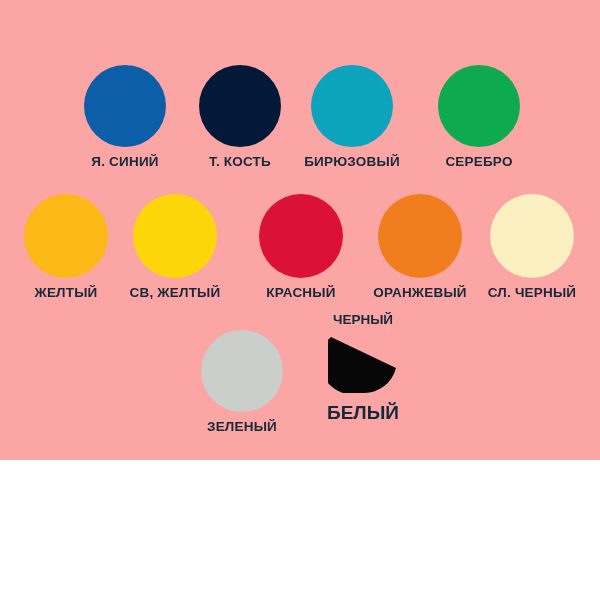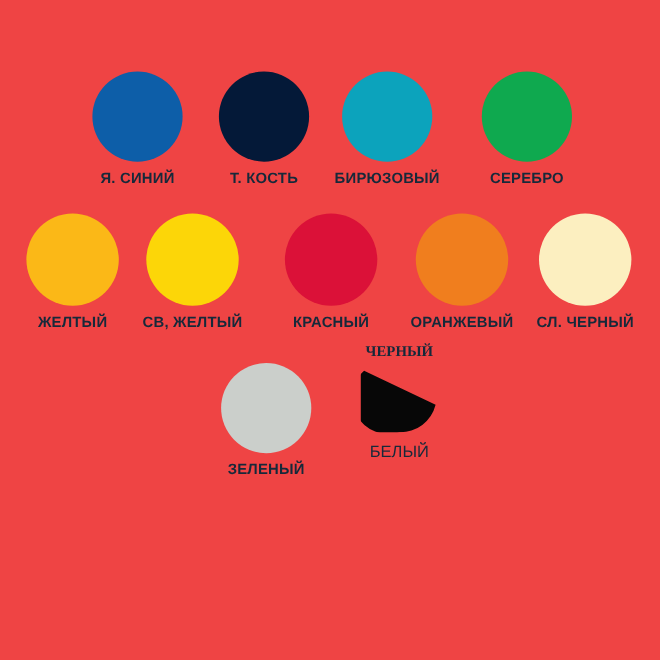--- a/index.html
+++ b/index.html
@@ -11,22 +11,22 @@
   body {
     width: 600px;
     height: 600px;
     overflow: hidden;
     font-family: "Liberation Sans", "DejaVu Sans", sans-serif;
   }
 
   #palette-board {
     position: relative;
     width: 600px;
-    height: 600px;
-    background: #ef4444;
+    height: 460px;
+    background: #fca5a5;
   }
 
   
   .swatch {
     position: absolute;
     width: 0;
     height: 0;
   }
   .swatch-disc {
     position: absolute;
@@ -79,35 +79,35 @@
     width: 70px;
     height: 58px;
   }
   .label-above {
     position: absolute;
     left: 50%;
     transform: translateX(-50%);
     top: -22px;
     white-space: nowrap;
     color: #16293a;
-    font-family: Liberation Serif, serif;
+    font-family: Liberation Sans, sans-serif;
     font-weight: bold;
     font-size: 13.5px;
     line-height: 1;
   }
   .label-below {
     position: absolute;
     left: 50%;
     transform: translateX(-50%);
     top: 68px;
     white-space: nowrap;
     color: #16293a;
     font-family: "Liberation Sans", "DejaVu Sans", sans-serif;
-    font-weight: normal;
-    font-size: 15px;
+    font-weight: bold;
+    font-size: 19px;
     line-height: 1;
   }
 </style>
 </head>
 <body>
 
 <div id="palette-board">
 
   <div class="swatch row1" style="left:125px; top:65px;">
     <div class="swatch-disc" style="background:#0D5EA8;"></div>

